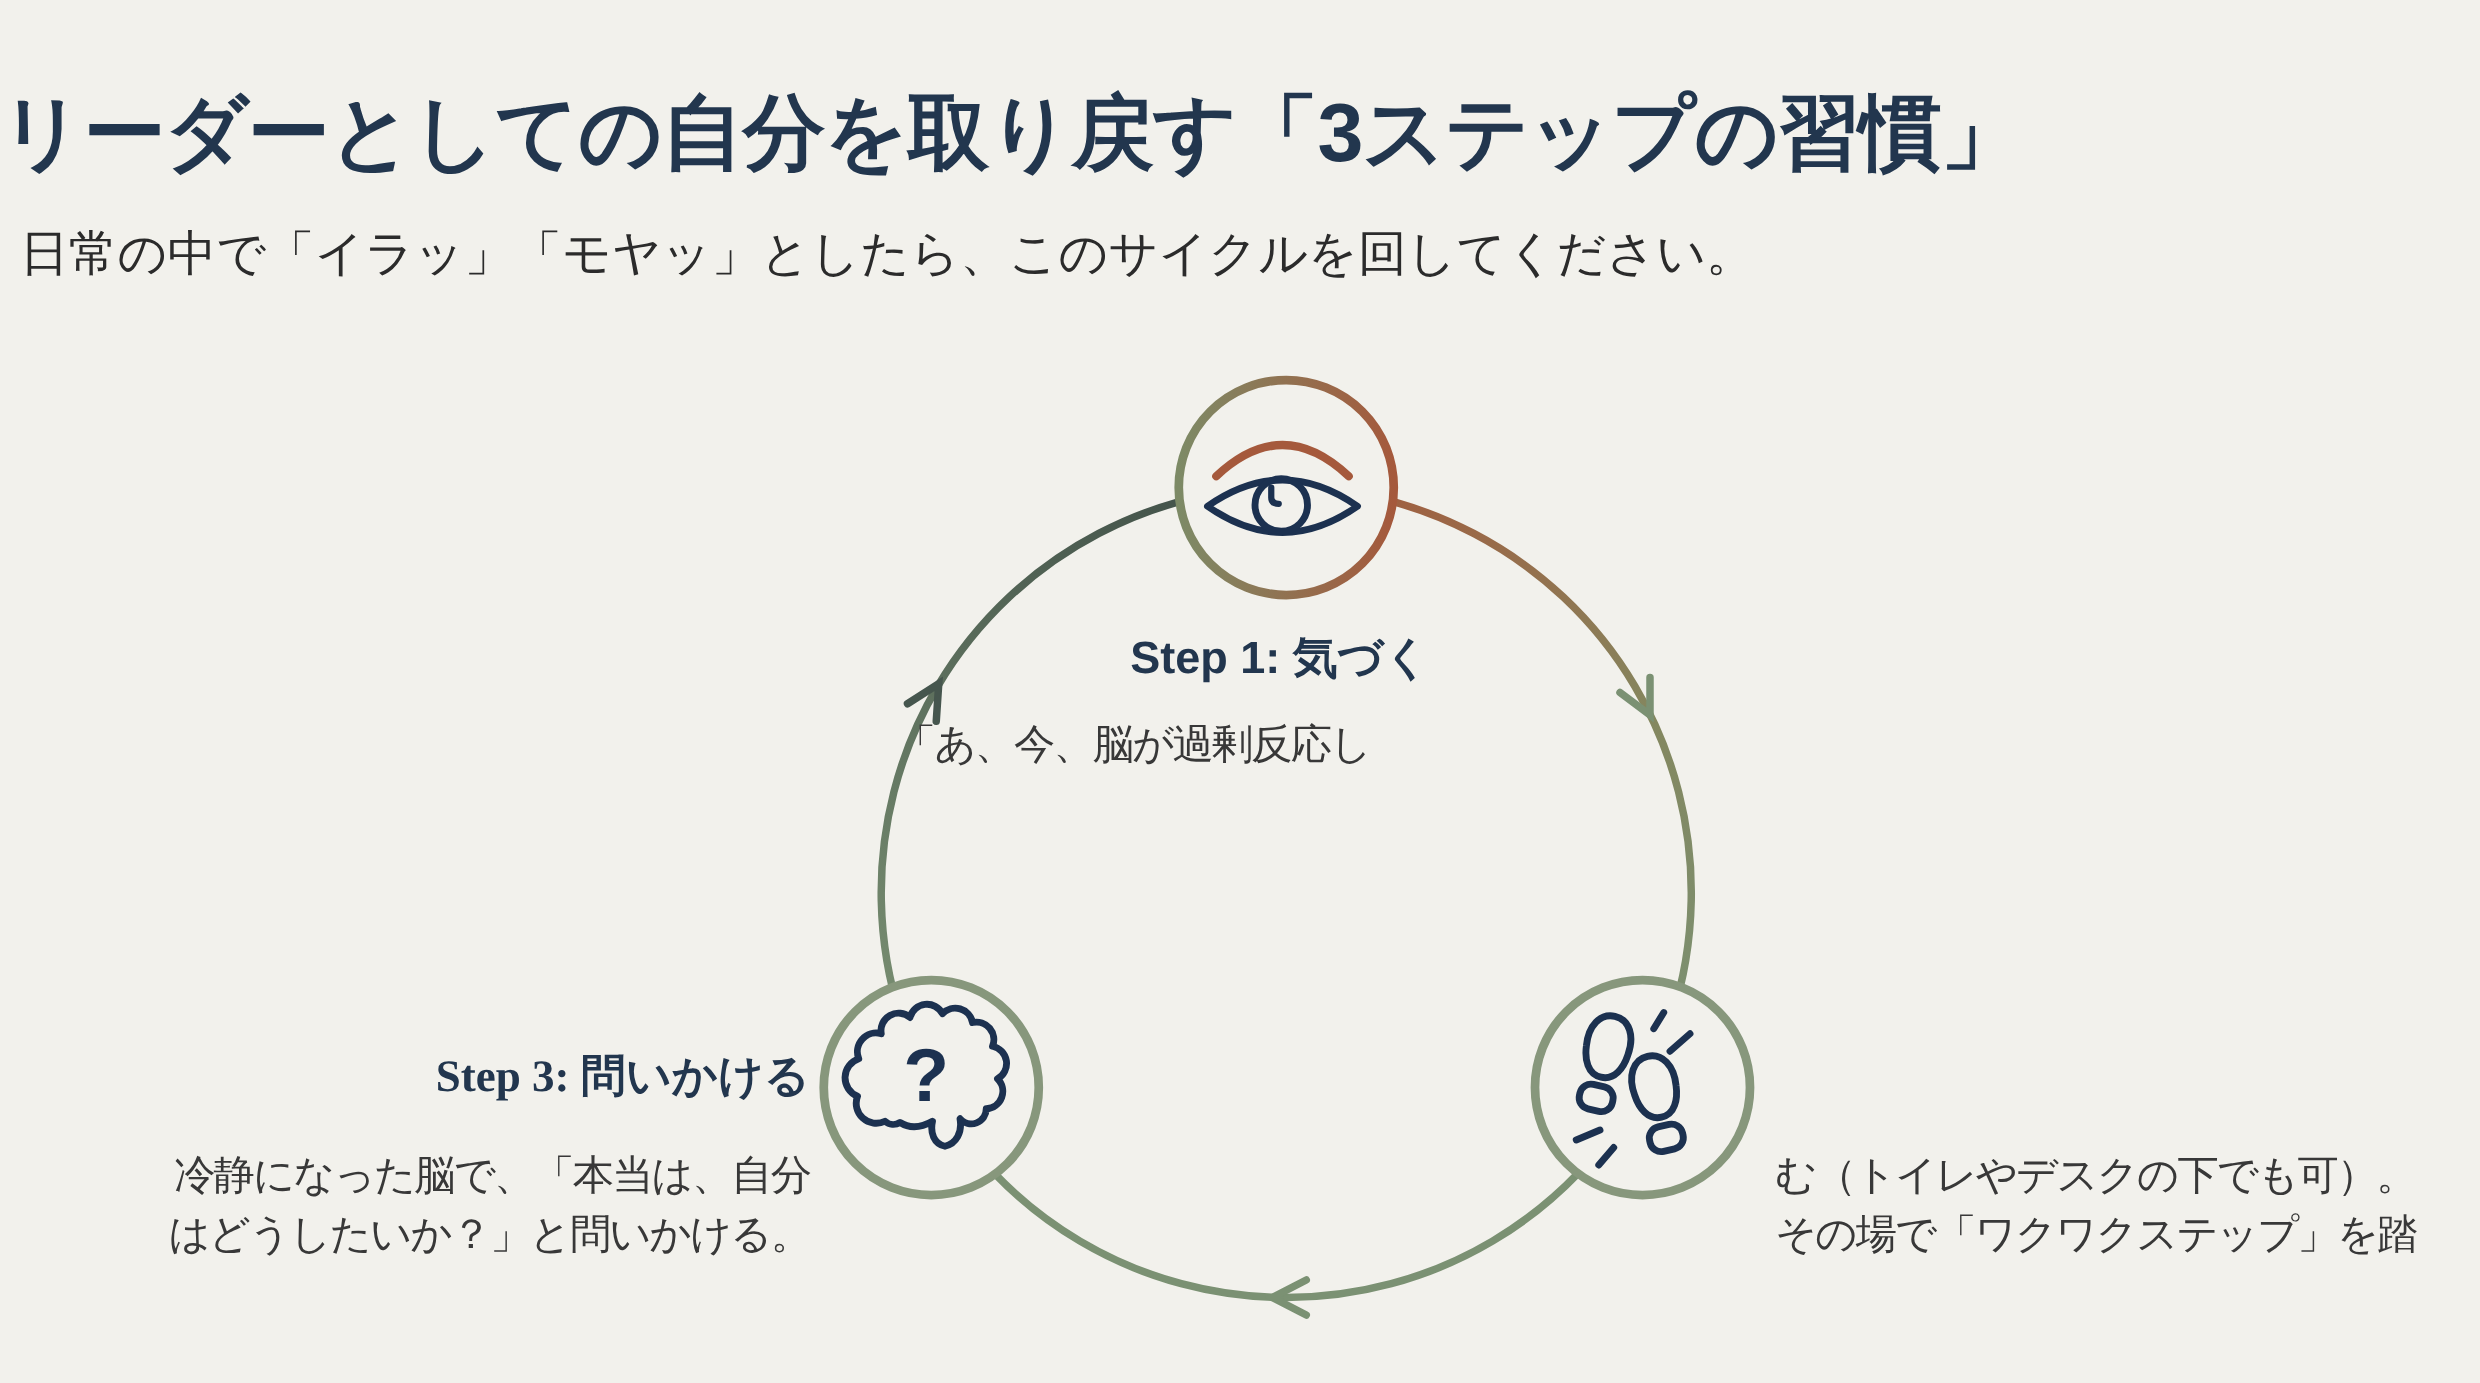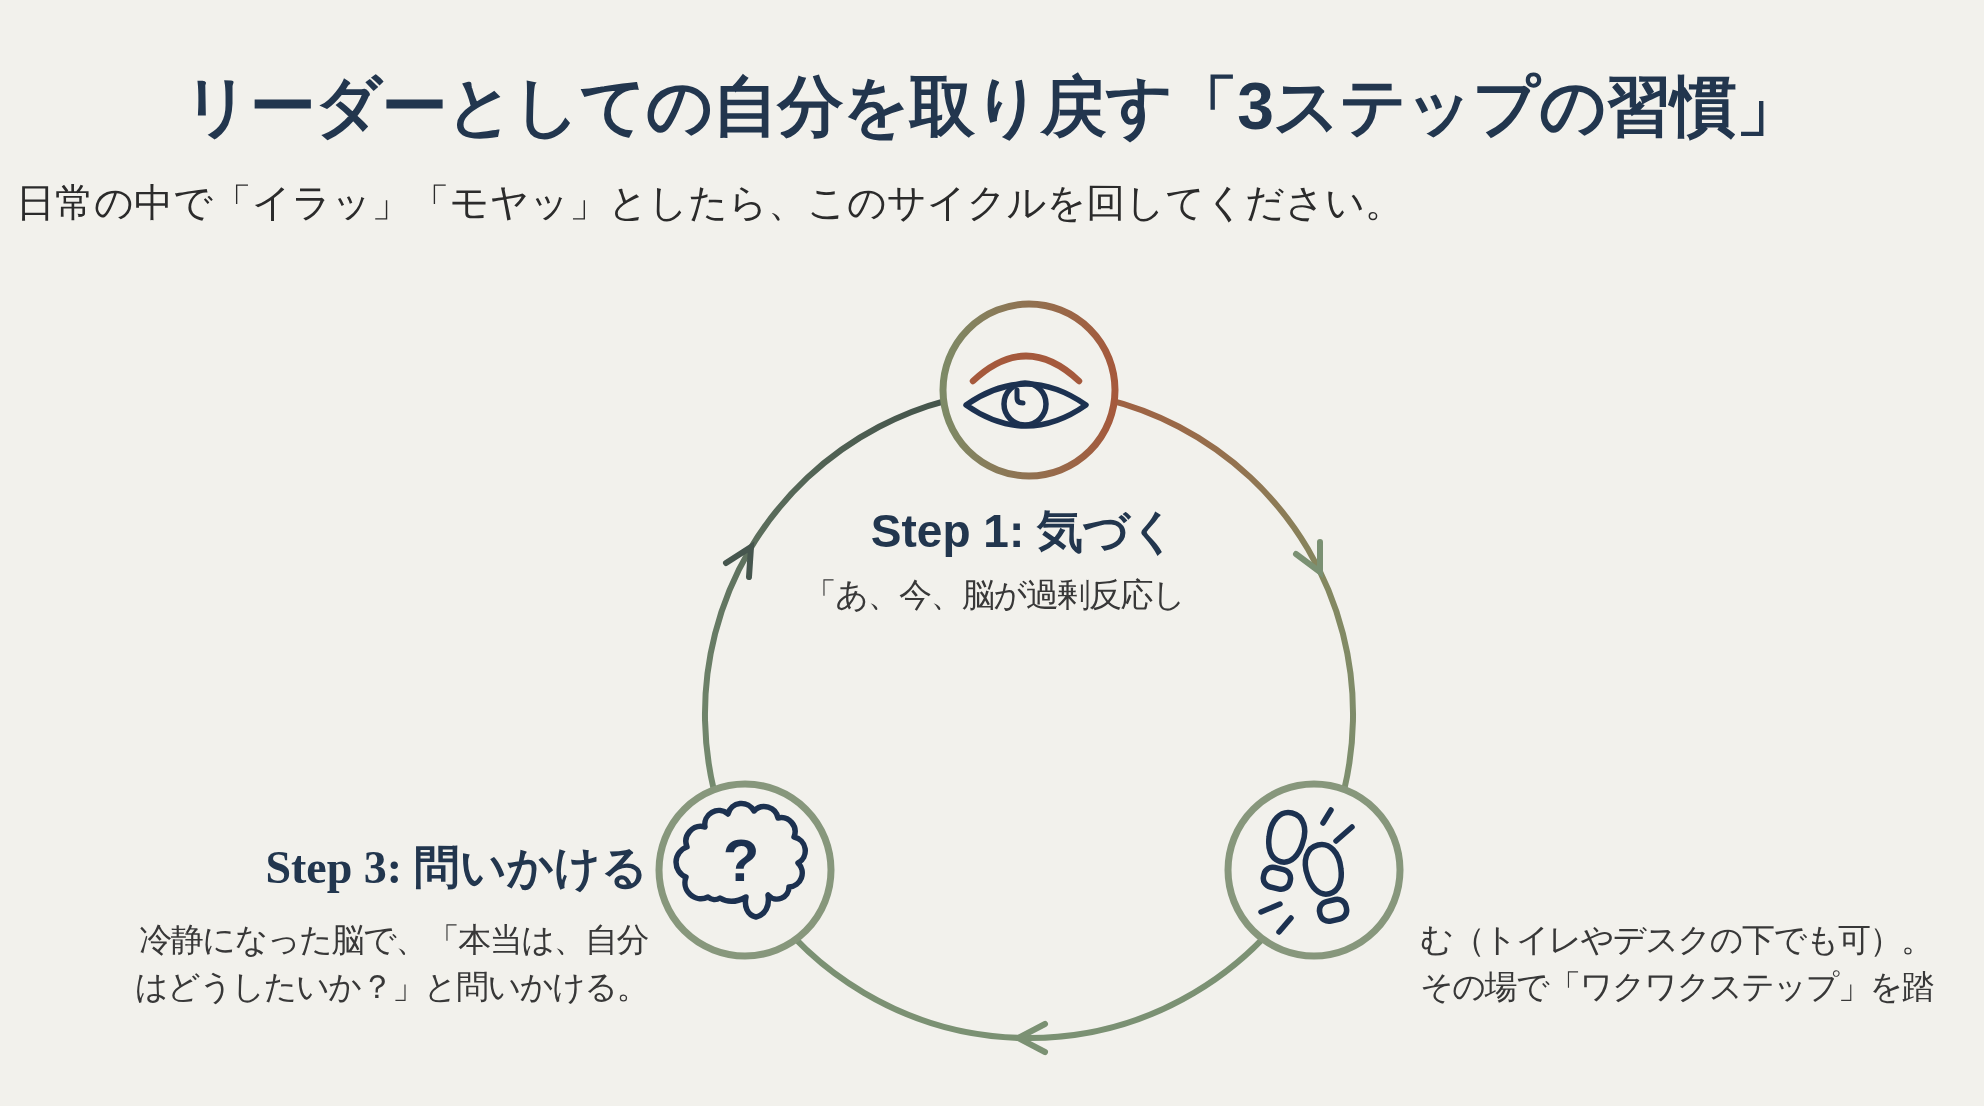--- a/index.html
+++ b/index.html
@@ -18,46 +18,46 @@
     position:relative;
     width:1984px;height:1106px;
     background:var(--bg);
     overflow:hidden;
     font-family:"Liberation Sans","DejaVu Sans",sans-serif;
   }
   .diagram{position:absolute;left:0;top:0;width:1984px;height:1106px;}
   .txt{position:absolute;}
   .page-title{
     top:62px;left:0;width:100%;
-    text-align:center;
+    text-align:left;
     font-size:66px;font-weight:800;
     letter-spacing:-1px;
     color:var(--navy);
   }
   .page-subtitle{
     top:176px;left:16px;width:100%;
     text-align:left;
     font-size:39px;font-weight:500;
     color:var(--subtitle-text);
   }
   .step-heading{
-    font-size:46px;font-weight:800;
+    font-size:36px;font-weight:800;
     color:var(--navy);
     white-space:nowrap;
     line-height:1.2;
   }
   .step-desc{
     font-size:33px;font-weight:400;
     letter-spacing:-1.5px;
     color:var(--body-text);
     white-space:nowrap;
   }
   .step-desc .line{line-height:47px;}
   .s1h{left:716px;top:504px;width:616px;text-align:center;}
-  .s1d{left:686px;top:570px;width:616px;text-align:center;}
+  .s1d{left:716px;top:570px;width:616px;}
   .s1d .line{line-height:50px;}
   .s2h{left:1422px;top:840px;text-align:left;}
   .s2d{left:1420px;top:916px;text-align:left;}
   .s3h{right:1336px;top:840px;text-align:right;font-family:Liberation Serif, serif;}
   .s3d{right:1336px;top:916px;text-align:right;margin-left:31px;}
 </style>
 </head>
 <body>
 
 <div class="canvas">

